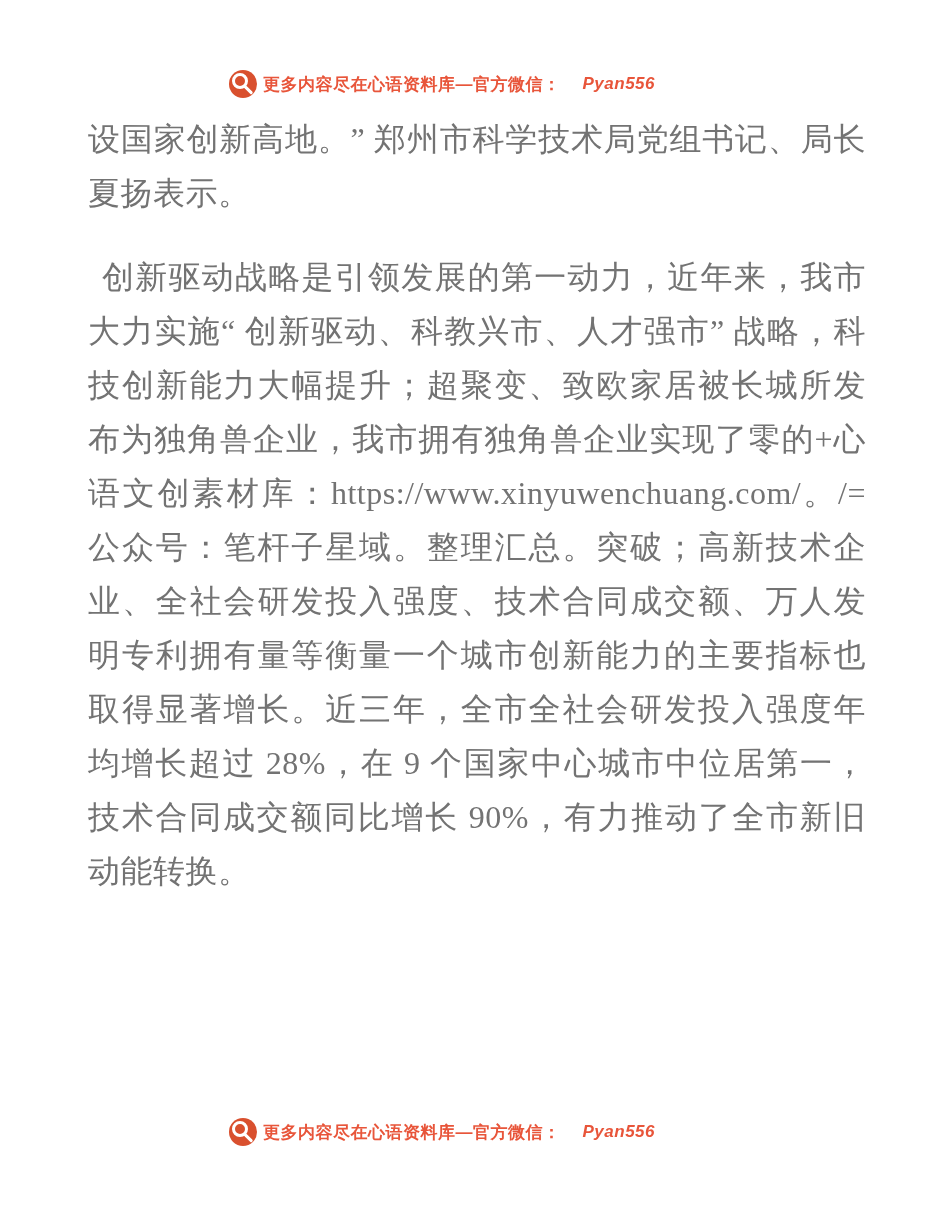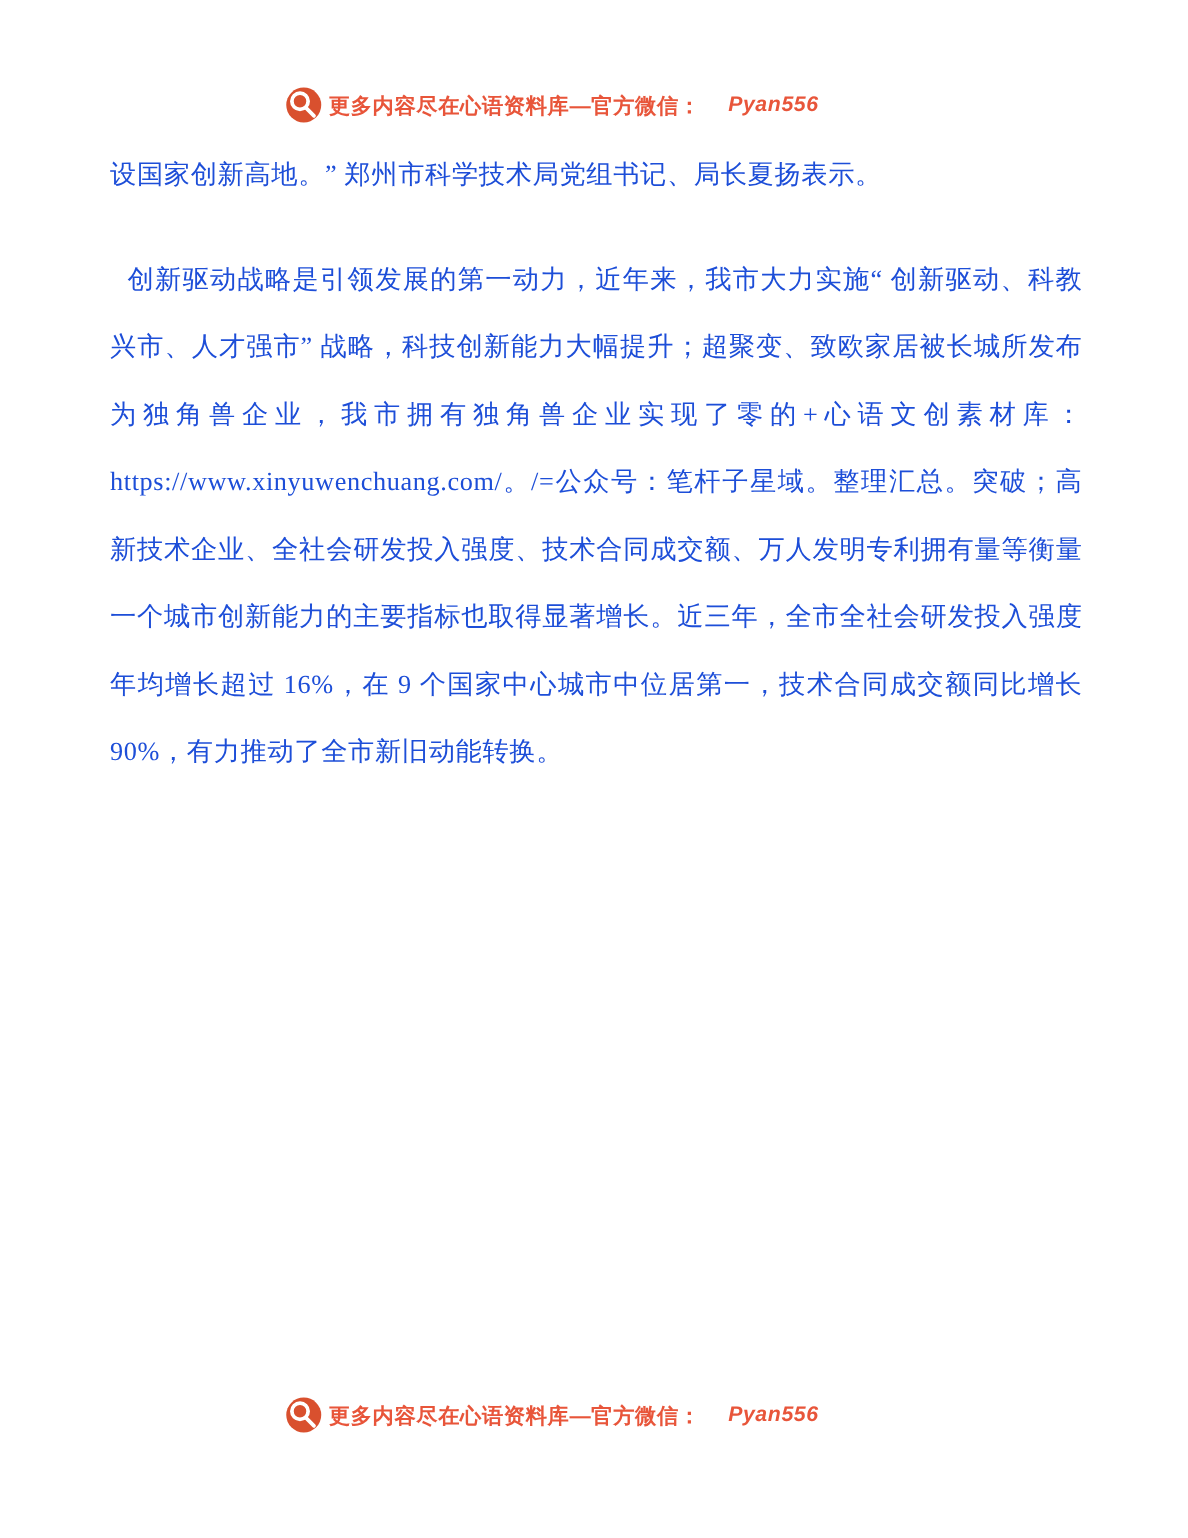--- a/index.html
+++ b/index.html
@@ -87,23 +87,23 @@
 
   
   .content {
     position: absolute;
     left: 88px;
     top: 112px;
     width: 778px;
   }
 
   .para {
-    font-size: 21px;
+    font-size: 32px;
     line-height: 54px;
-    color: #1d4ed8;
+    color: #737373;
     text-align: justify;
     text-justify: inter-ideograph;
     letter-spacing: 0.5px;
     margin: 0;
     font-family: "Liberation Serif", serif;
   }
   .para + .para {
     margin-top: 30px;
   }
   .indent {
@@ -116,21 +116,21 @@
 <div class="page">
 
   <div class="watermark watermark-top">
     <span class="wm-logo"></span>
     <span class="wm-text">更多内容尽在心语资料库—官方微信：</span>
     <span class="wm-text-2">Pyan556</span>
   </div>
 
   <div class="content">
     <p class="para">设国家创新高地。” 郑州市科学技术局党组书记、局长夏扬表示。</p>
-    <p class="para indent"> 创新驱动战略是引领发展的第一动力，近年来，我市大力实施“ 创新驱动、科教兴市、人才强市” 战略，科技创新能力大幅提升；超聚变、致欧家居被长城所发布为独角兽企业，我市拥有独角兽企业实现了零的+心语文创素材库：https://www.xinyuwenchuang.com/。/=公众号：笔杆子星域。整理汇总。突破；高新技术企业、全社会研发投入强度、技术合同成交额、万人发明专利拥有量等衡量一个城市创新能力的主要指标也取得显著增长。近三年，全市全社会研发投入强度年均增长超过 16%，在 9 个国家中心城市中位居第一，技术合同成交额同比增长 90%，有力推动了全市新旧动能转换。</p>
+    <p class="para indent"> 创新驱动战略是引领发展的第一动力，近年来，我市大力实施“ 创新驱动、科教兴市、人才强市” 战略，科技创新能力大幅提升；超聚变、致欧家居被长城所发布为独角兽企业，我市拥有独角兽企业实现了零的+心语文创素材库：https://www.xinyuwenchuang.com/。/=公众号：笔杆子星域。整理汇总。突破；高新技术企业、全社会研发投入强度、技术合同成交额、万人发明专利拥有量等衡量一个城市创新能力的主要指标也取得显著增长。近三年，全市全社会研发投入强度年均增长超过 28%，在 9 个国家中心城市中位居第一，技术合同成交额同比增长 90%，有力推动了全市新旧动能转换。</p>
   </div>
 
   <div class="watermark watermark-bottom">
     <span class="wm-logo"></span>
     <span class="wm-text">更多内容尽在心语资料库—官方微信：</span>
     <span class="wm-text-2">Pyan556</span>
   </div>
 
 </div>
 

